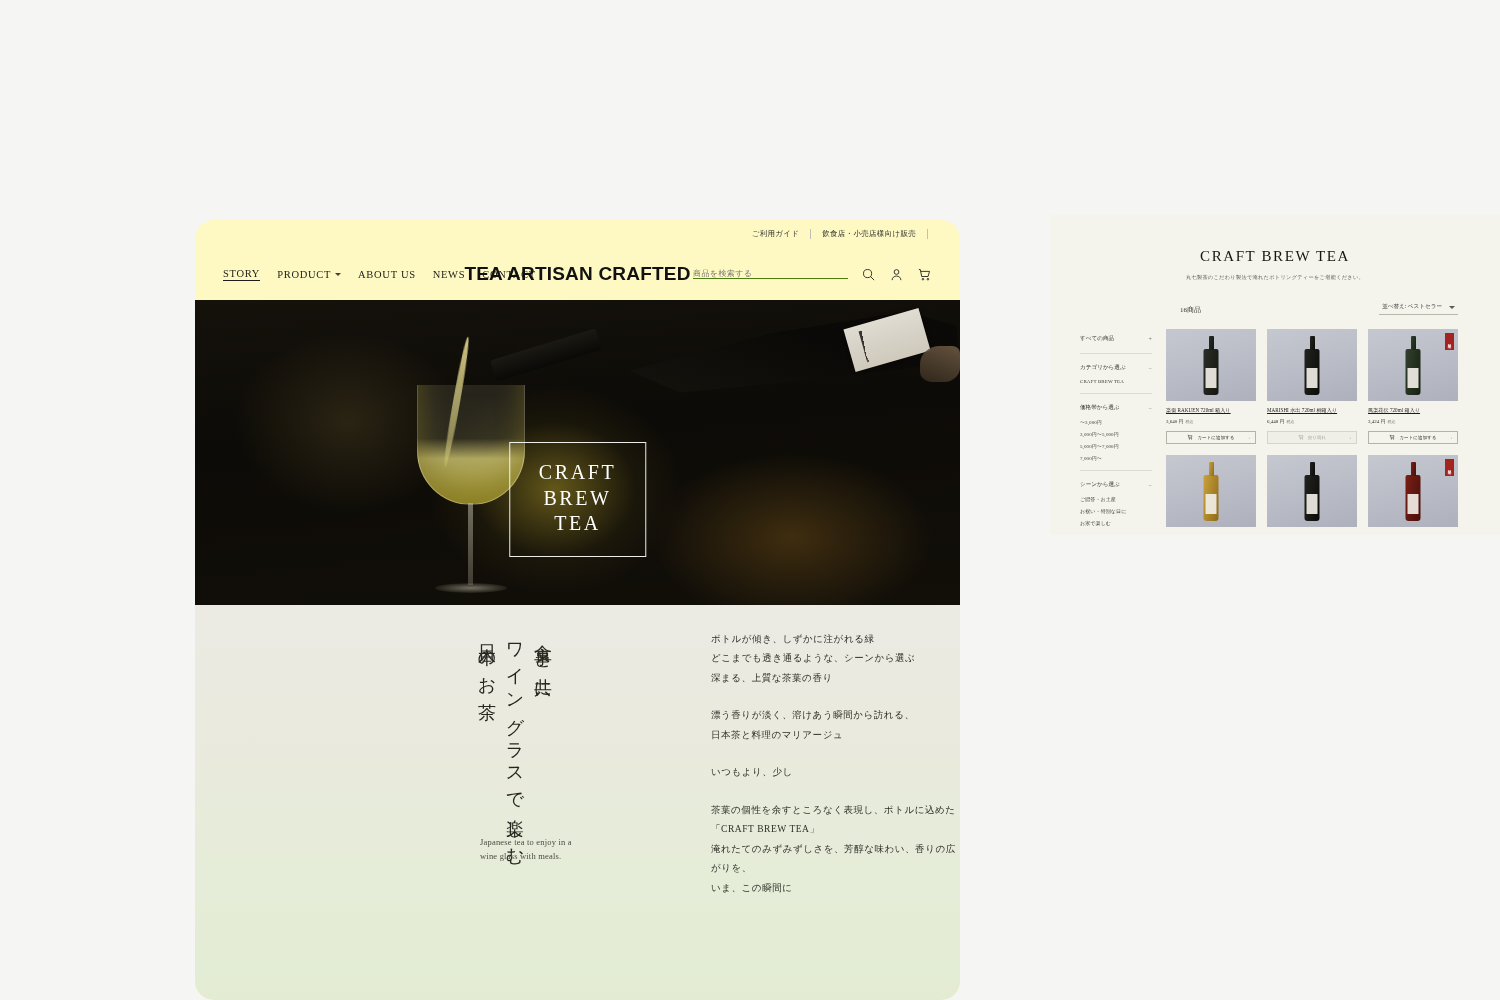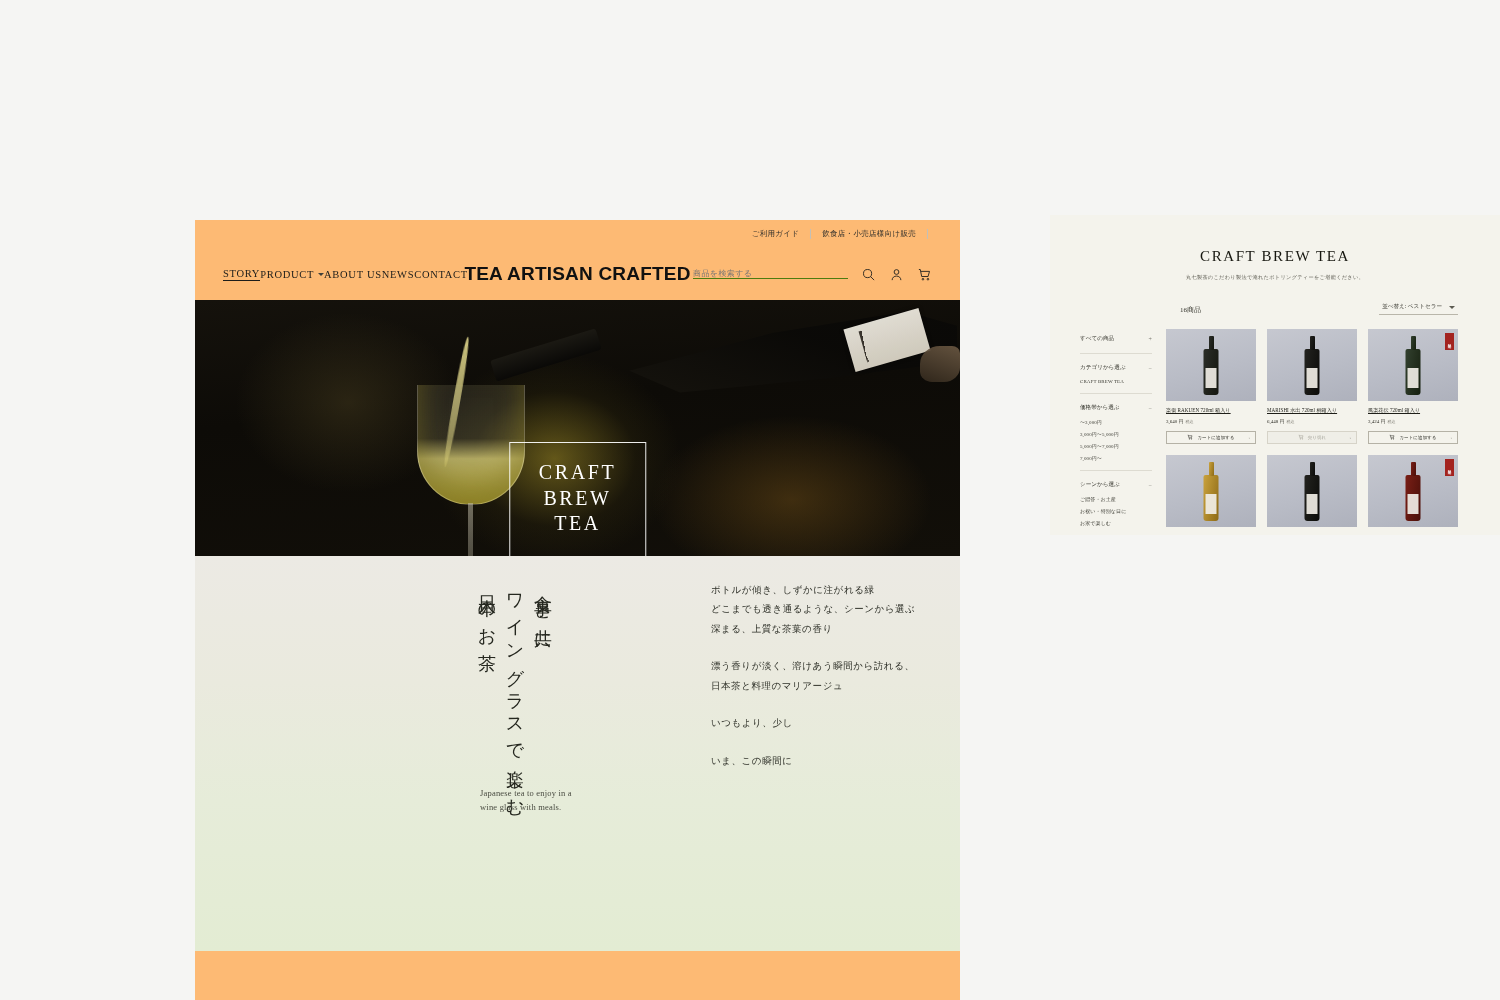--- a/index.html
+++ b/index.html
@@ -8,39 +8,39 @@
     background: #f5f5f3;
     font-family: "Liberation Sans", sans-serif;
     overflow: hidden;
   }
   .stage { position: relative; width: 1500px; height: 1000px; background: #f5f5f3; }
 
   
   .win-main {
     position: absolute; left: 195px; top: 220px;
     width: 765px; height: 780px;
-    background: #fdba74; overflow: hidden;
+    background: #fef9c3; overflow: hidden; border-radius: 19px;
   }
   .topbar {
     height: 28px; display: flex; justify-content: flex-end;
     align-items: center; padding-right: 32px; gap: 0;
   }
   .topbar a {
     font-family: "Liberation Serif", serif;
     font-size: 7.5px; color: #2b2b28; text-decoration: none;
     letter-spacing: .3px; padding: 0 11px;
     border-right: 1px solid #c3c0b7; line-height: 10px;
   }
   .topbar a:first-child { border-left: none; }
 
   .navrow {
     height: 52px; display: flex; align-items: center;
     padding: 0 28px; position: relative;
   }
-  .nav-links { display: flex; align-items: center; }
+  .nav-links { display: flex; align-items: center; gap: 17px; }
   .nav-links .nav-item {
     font-family: "Liberation Serif", serif;
     font-size: 10.5px; color: #1d1d1a; letter-spacing: .7px;
     text-decoration: none; white-space: nowrap; display: inline-flex;
     align-items: center; gap: 3px;
   }
   .nav-links .nav-item.active { border-bottom: 1px solid #1d1d1a; padding-bottom: 1px; }
   .caret { display: inline-block; width: 0; height: 0;
     border-left: 3px solid transparent; border-right: 3px solid transparent;
     border-top: 3.5px solid #40403a; margin-left: 1px; }
@@ -65,21 +65,21 @@
   .searchwrap input {
     border: none; background: transparent; outline: none;
     font-family: "Liberation Serif", serif;
     font-size: 8px; color: #6e6b63; width: 100%; letter-spacing: .4px;
   }
   .ico { width: 15px; height: 15px; display: block; }
   .ico svg { width: 100%; height: 100%; display: block; }
 
   
   .hero {
-    position: relative; height: 256px; width: 100%;
+    position: relative; height: 305px; width: 100%;
     background:
       radial-gradient(ellipse 180px 150px at 47% 62%, rgba(168,148,40,.55) 0%, rgba(60,52,16,.25) 45%, rgba(0,0,0,0) 70%),
       radial-gradient(ellipse 200px 120px at 78% 78%, rgba(120,84,24,.45) 0%, rgba(0,0,0,0) 70%),
       radial-gradient(ellipse 150px 120px at 20% 40%, rgba(70,60,30,.5) 0%, rgba(0,0,0,0) 75%),
       linear-gradient(175deg, #15120c 0%, #0d0b07 40%, #120f09 100%);
     overflow: hidden;
   }
   .hero-bottle {
     position: absolute; right: 3px; top: 6px; width: 420px; height: 90px;
     background: linear-gradient(200deg, rgba(10,9,7,.95) 35%, rgba(26,23,16,.9) 100%);
@@ -366,20 +366,22 @@
       <div class="body-copy">
         <p>ボトルが傾き、しずかに注がれる緑</p>
         <p>どこまでも透き通るような、シーンから選ぶ</p>
         <p>深まる、上質な茶葉の香り</p>
         <div class="gap"></div>
         <p>漂う香りが淡く、溶けあう瞬間から訪れる、</p>
         <p>日本茶と料理のマリアージュ</p>
         <div class="gap"></div>
         <p>いつもより、少し</p>
         <div class="gap"></div>
+        <p>茶葉の個性を余すところなく表現し、ボトルに込めた「CRAFT BREW TEA」</p>
+        <p>淹れたてのみずみずしさを、芳醇な味わい、香りの広がりを、</p>
         <p>いま、この瞬間に</p>
       </div>
     </div>
   </div>
 
   <div class="win-prod">
     <div class="prod-head">
       <div class="prod-title">CRAFT BREW TEA</div>
       <div class="prod-sub">丸七製茶のこだわり製法で淹れたボトリングティーをご堪能ください。</div>
     </div>

